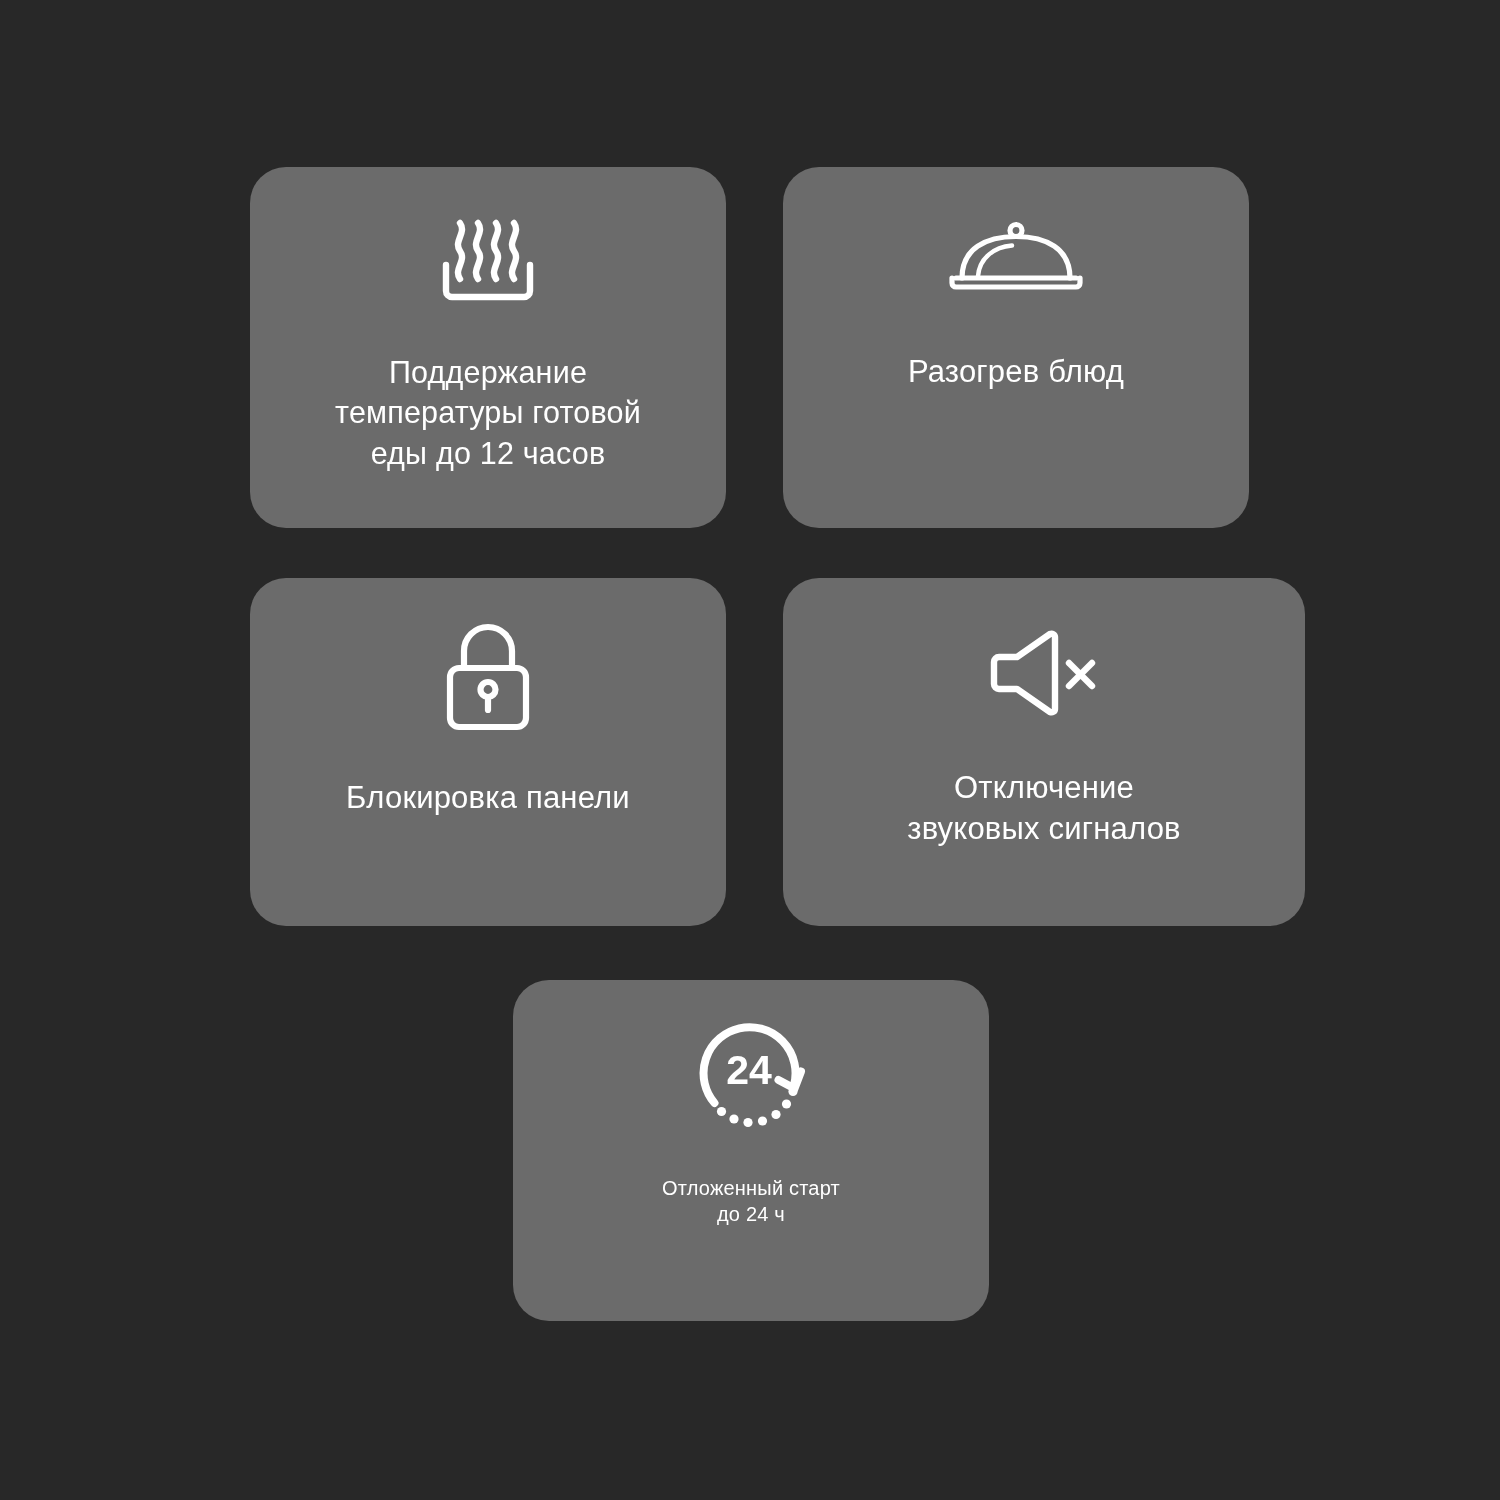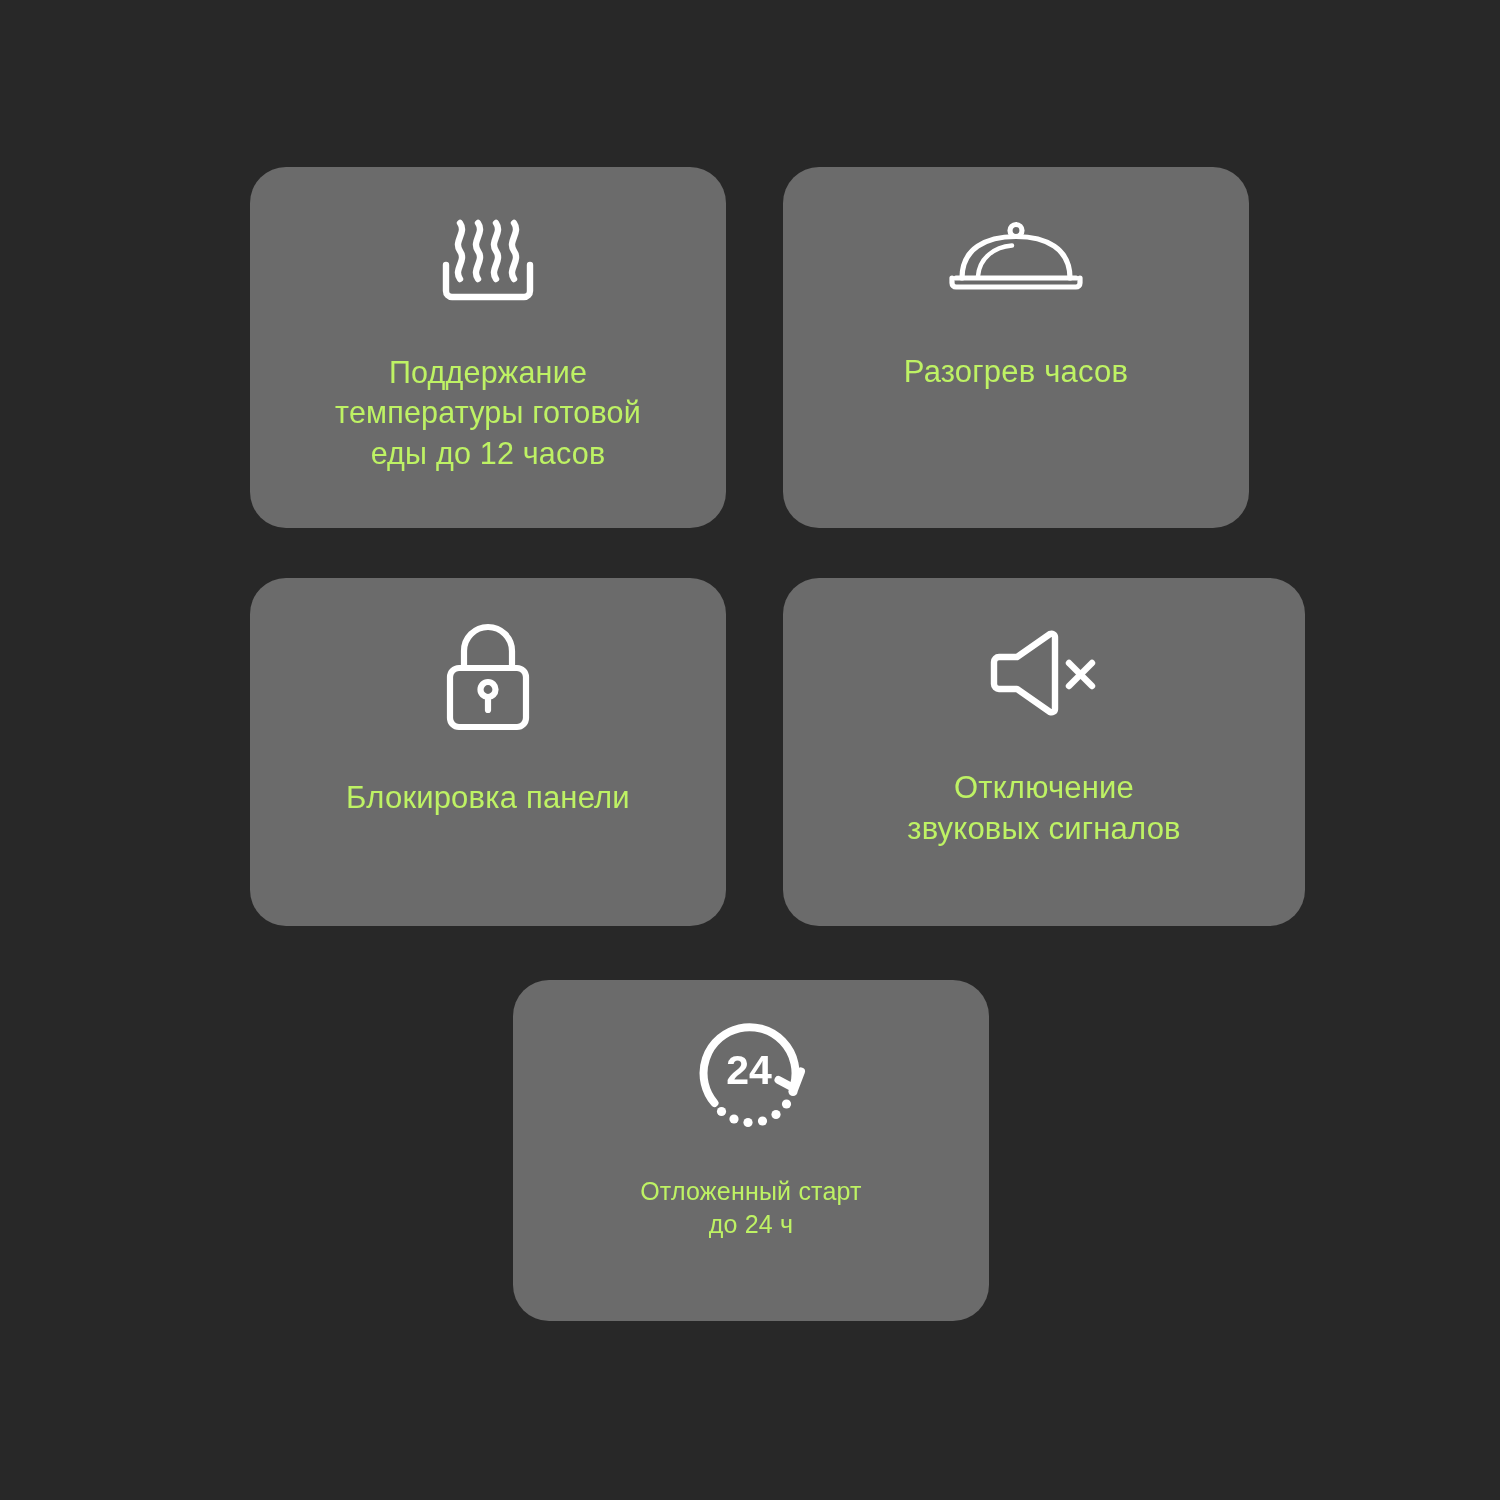--- a/index.html
+++ b/index.html
@@ -50,33 +50,33 @@
   .card-3 .icon-wrap { height:200px; }
   .card-4 .icon-wrap { height:190px; }
   .card-5 .icon-wrap { height:195px;text-align:center; }
 
   .icon-wrap svg {
     display:block;
     overflow:visible;
   }
 
   .card-label {
-    color:#bef264;
+    color:#ffffff;
     font-size:31px;
     font-weight:300;
     line-height:1.32;
     text-align:center;
     letter-spacing:0.2px;
     width:100%;
     padding:0 22px;
     white-space:pre-line;
   }
 
   .card-1 .card-label { font-size:30.5px; }
-  .card-5 .card-label { font-size:25px; }
+  .card-5 .card-label { font-size:20px; }
 </style>
 </head>
 <body>
 
 <div id="feature-grid">
 
   <div class="card card-1">
     <div class="icon-wrap">
       <svg width="96" height="86" viewBox="0 0 96 86" fill="none" stroke="#ffffff" stroke-width="6.4" stroke-linecap="round" stroke-linejoin="round">
 
@@ -100,21 +100,21 @@
         <circle cx="66" cy="10.5" r="6"></circle>
 
         <path d="M12 58 C12 28.5 36 16.5 66 16.5 C96 16.5 120 28.5 120 58"></path>
 
         <path d="M28 56 C29.5 38 44 27 62 25.5" stroke-width="4.4"></path>
 
         <path d="M6 58 L126 58"></path>
         <path d="M2 58 L2 63 A4 4 0 0 0 6 67 L126 67 A4 4 0 0 0 130 63 L130 58"></path>
       </svg>
     </div>
-    <div class="card-label">Разогрев часов</div>
+    <div class="card-label">Разогрев блюд</div>
   </div>
 
   <div class="card card-3">
     <div class="icon-wrap">
       <svg width="86" height="108" viewBox="0 0 86 108" fill="none" stroke="#ffffff" stroke-width="6.2" stroke-linecap="round" stroke-linejoin="round">
 
         <path d="M19 44 L19 27 A24 24 0 0 1 67 27 L67 44"></path>
 
         <rect x="5" y="44" width="76" height="59" rx="9"></rect>
 

